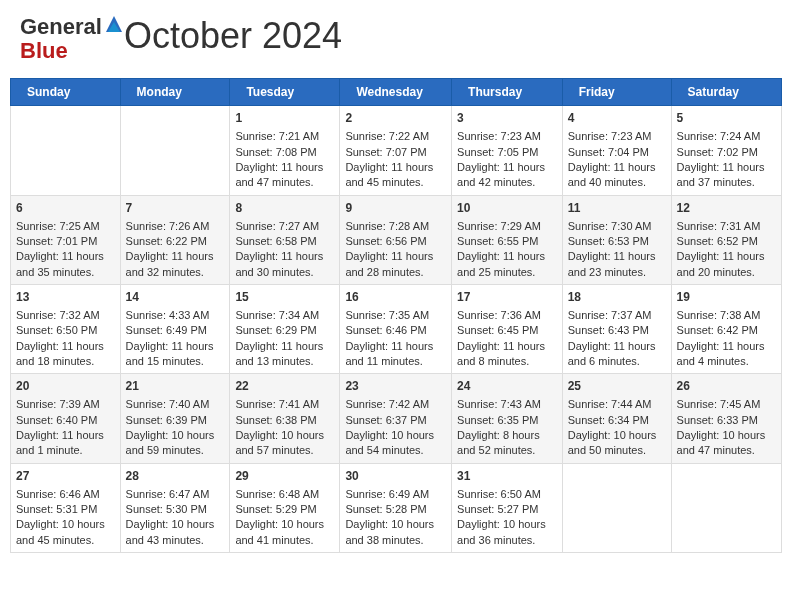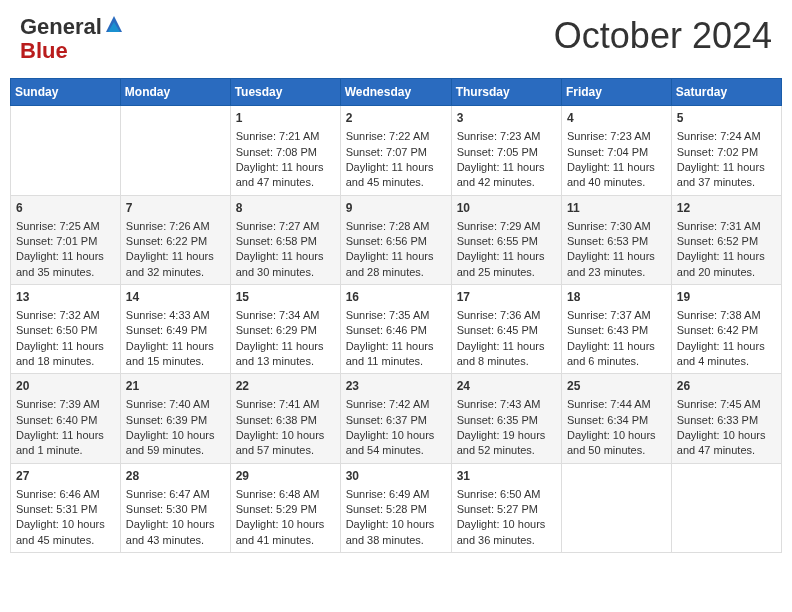--- a/index.html
+++ b/index.html
@@ -5,21 +5,20 @@
     * { margin: 0; padding: 0; box-sizing: border-box; }
     body {
       font-family: Arial, sans-serif;
       background: #fff;
       width: 792px;
       min-height: 612px;
       padding: 10px;
     }
     .header {
       display: flex;
-      justify-content: space-between;
       align-items: flex-start;
       margin-bottom: 10px;
       padding: 5px 10px;
     }
     .logo {
       display: flex;
       align-items: center;
     }
     .logo-text {
       font-size: 22px;
@@ -50,21 +49,21 @@
     table {
       width: 100%;
       border-collapse: collapse;
       font-size: 11px;
     }
     thead tr {
       background-color: #2a6bbf;
       color: white;
     }
     thead th {
-      padding: 6px 4px;
+      padding: 6px 16px;
       text-align: left;
       font-weight: bold;
       font-size: 12px;
       border: 1px solid #1a5ca8;
     }
     tbody tr {
       background: #fff;
     }
     tbody tr:nth-child(even) {
       background: #f5f5f5;
@@ -269,21 +268,21 @@
         <td>
           <span class="day-num">23</span>
           <div>Sunrise: 7:42 AM</div>
           <div>Sunset: 6:37 PM</div>
           <div>Daylight: 10 hours and 54 minutes.</div>
         </td>
         <td>
           <span class="day-num">24</span>
           <div>Sunrise: 7:43 AM</div>
           <div>Sunset: 6:35 PM</div>
-          <div>Daylight: 19 hours and 52 minutes.</div>
+          <div>Daylight: 8 hours and 52 minutes.</div>
         </td>
         <td>
           <span class="day-num">25</span>
           <div>Sunrise: 7:44 AM</div>
           <div>Sunset: 6:34 PM</div>
           <div>Daylight: 10 hours and 50 minutes.</div>
         </td>
         <td>
           <span class="day-num">26</span>
           <div>Sunrise: 7:45 AM</div>

